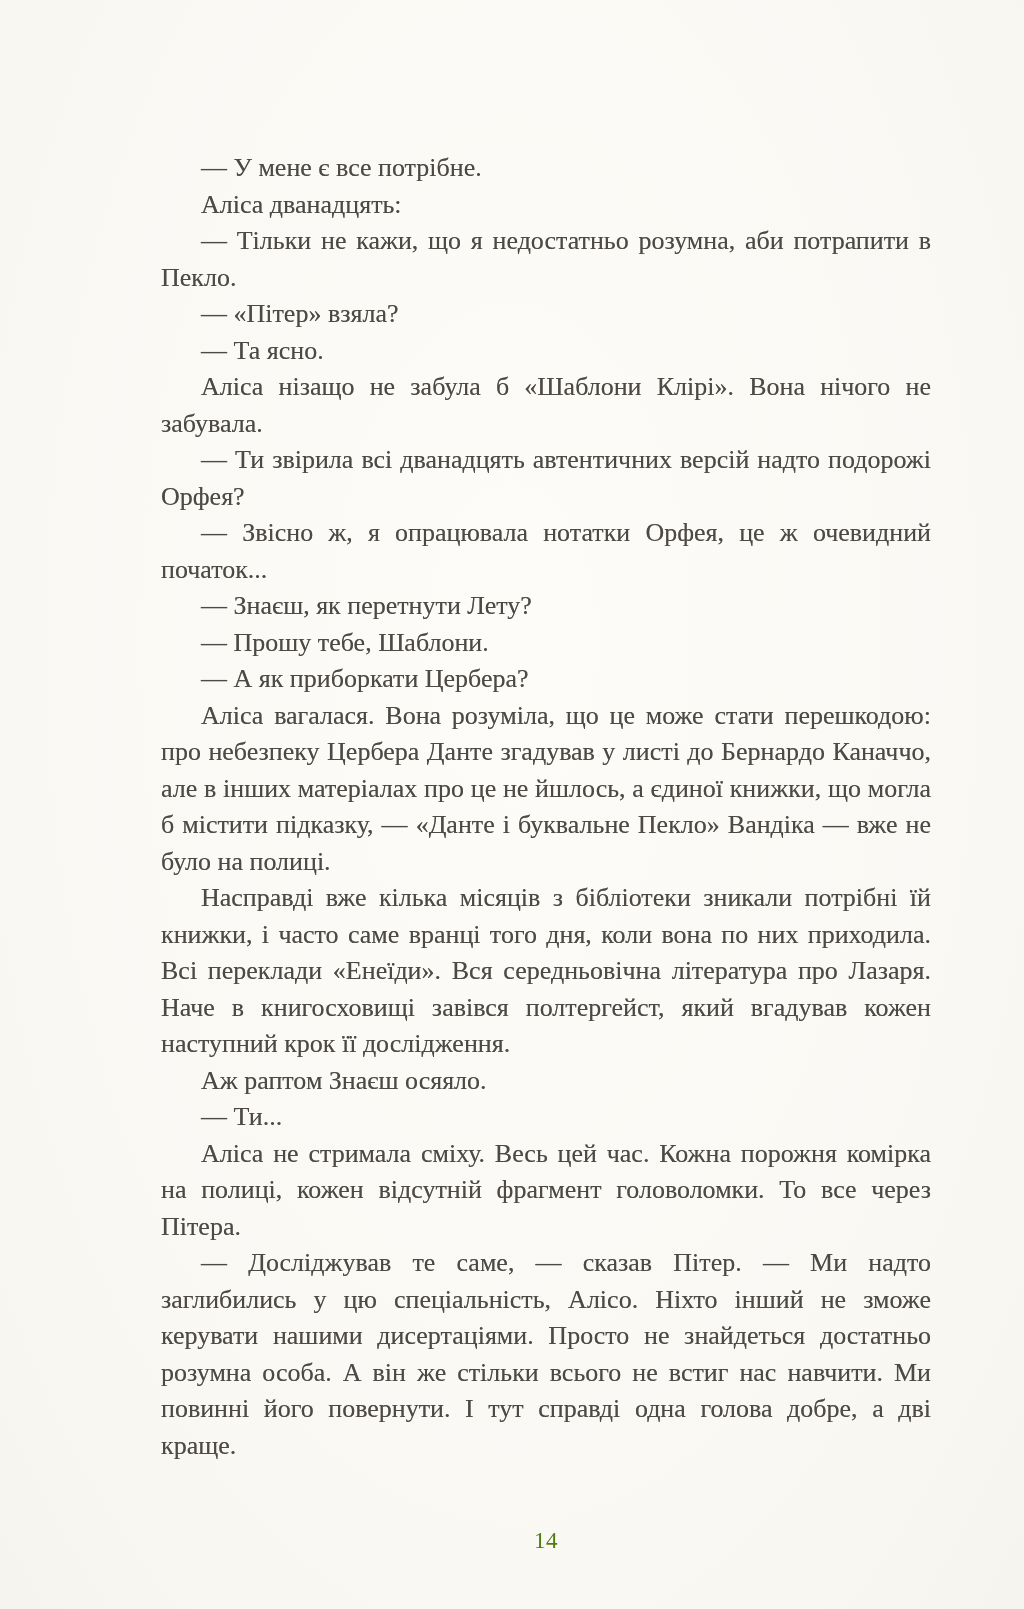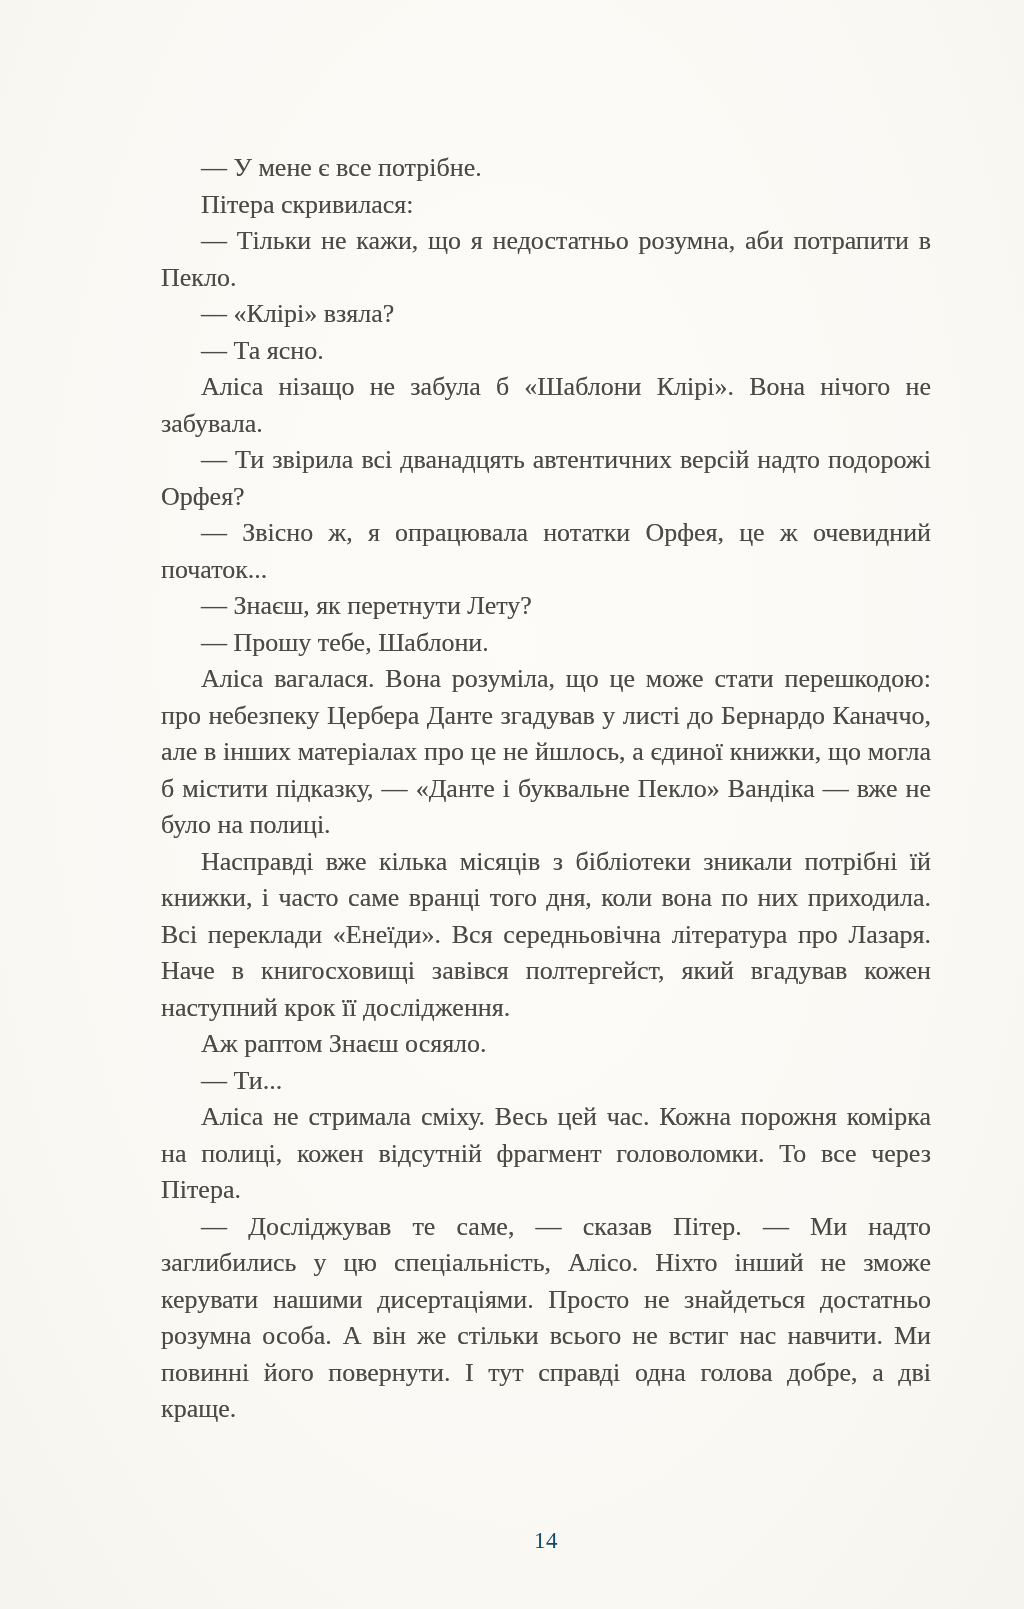--- a/index.html
+++ b/index.html
@@ -38,38 +38,39 @@
       text-indent: 40px;
     }
     .page-number {
       position: absolute;
       left: 161px;
       top: 1528px;
       width: 770px;
       text-align: center;
       font-size: 23px;
       letter-spacing: 0.5px;
-      color: #0c4a6e;
+      color: #4d7c0f;
     }
   </style>
 </head>
 <body>
 
 <div class="page">
   <div class="text-block" id="paragraphs">
       <p class="para">— У мене є все потрібне.</p>
-      <p class="para">Пітера скривилася:</p>
+      <p class="para">Аліса дванадцять:</p>
       <p class="para">— Тільки не кажи, що я недостатньо розумна, аби потрапити в Пекло.</p>
-      <p class="para">— «Клірі» взяла?</p>
+      <p class="para">— «Пітер» взяла?</p>
       <p class="para">— Та ясно.</p>
       <p class="para">Аліса нізащо не забула б «Шаблони Клірі». Вона нічого не забувала.</p>
       <p class="para">— Ти звірила всі дванадцять автентичних версій надто подорожі Орфея?</p>
       <p class="para">— Звісно ж, я опрацювала нотатки Орфея, це ж очевидний початок...</p>
       <p class="para">— Знаєш, як перетнути Лету?</p>
       <p class="para">— Прошу тебе, Шаблони.</p>
+      <p class="para">— А як приборкати Цербера?</p>
       <p class="para">Аліса вагалася. Вона розуміла, що це може стати перешкодою: про небезпеку Цербера Данте згадував у листі до Бернардо Каначчо, але в інших матеріалах про це не йшлось, а єдиної книжки, що могла б містити підказку, — «Данте і буквальне Пекло» Вандіка — вже не було на полиці.</p>
       <p class="para">Насправді вже кілька місяців з бібліотеки зникали потрібні їй книжки, і часто саме вранці того дня, коли вона по них приходила. Всі переклади «Енеїди». Вся середньовічна література про Лазаря. Наче в книгосховищі завівся полтергейст, який вгадував кожен наступний крок її дослідження.</p>
       <p class="para">Аж раптом Знаєш осяяло.</p>
       <p class="para">— Ти...</p>
       <p class="para">Аліса не стримала сміху. Весь цей час. Кожна порожня комірка на полиці, кожен відсутній фрагмент головоломки. То все через Пітера.</p>
       <p class="para">— Досліджував те саме, — сказав Пітер. — Ми надто заглибились у цю спеціальність, Алісо. Ніхто інший не зможе керувати нашими дисертаціями. Просто не знайдеться достатньо розумна особа. А він же стільки всього не встиг нас навчити. Ми повинні його повернути. І тут справді одна голова добре, а дві краще.</p>
     </div>
   <div class="page-number">14</div>
 </div>
 

